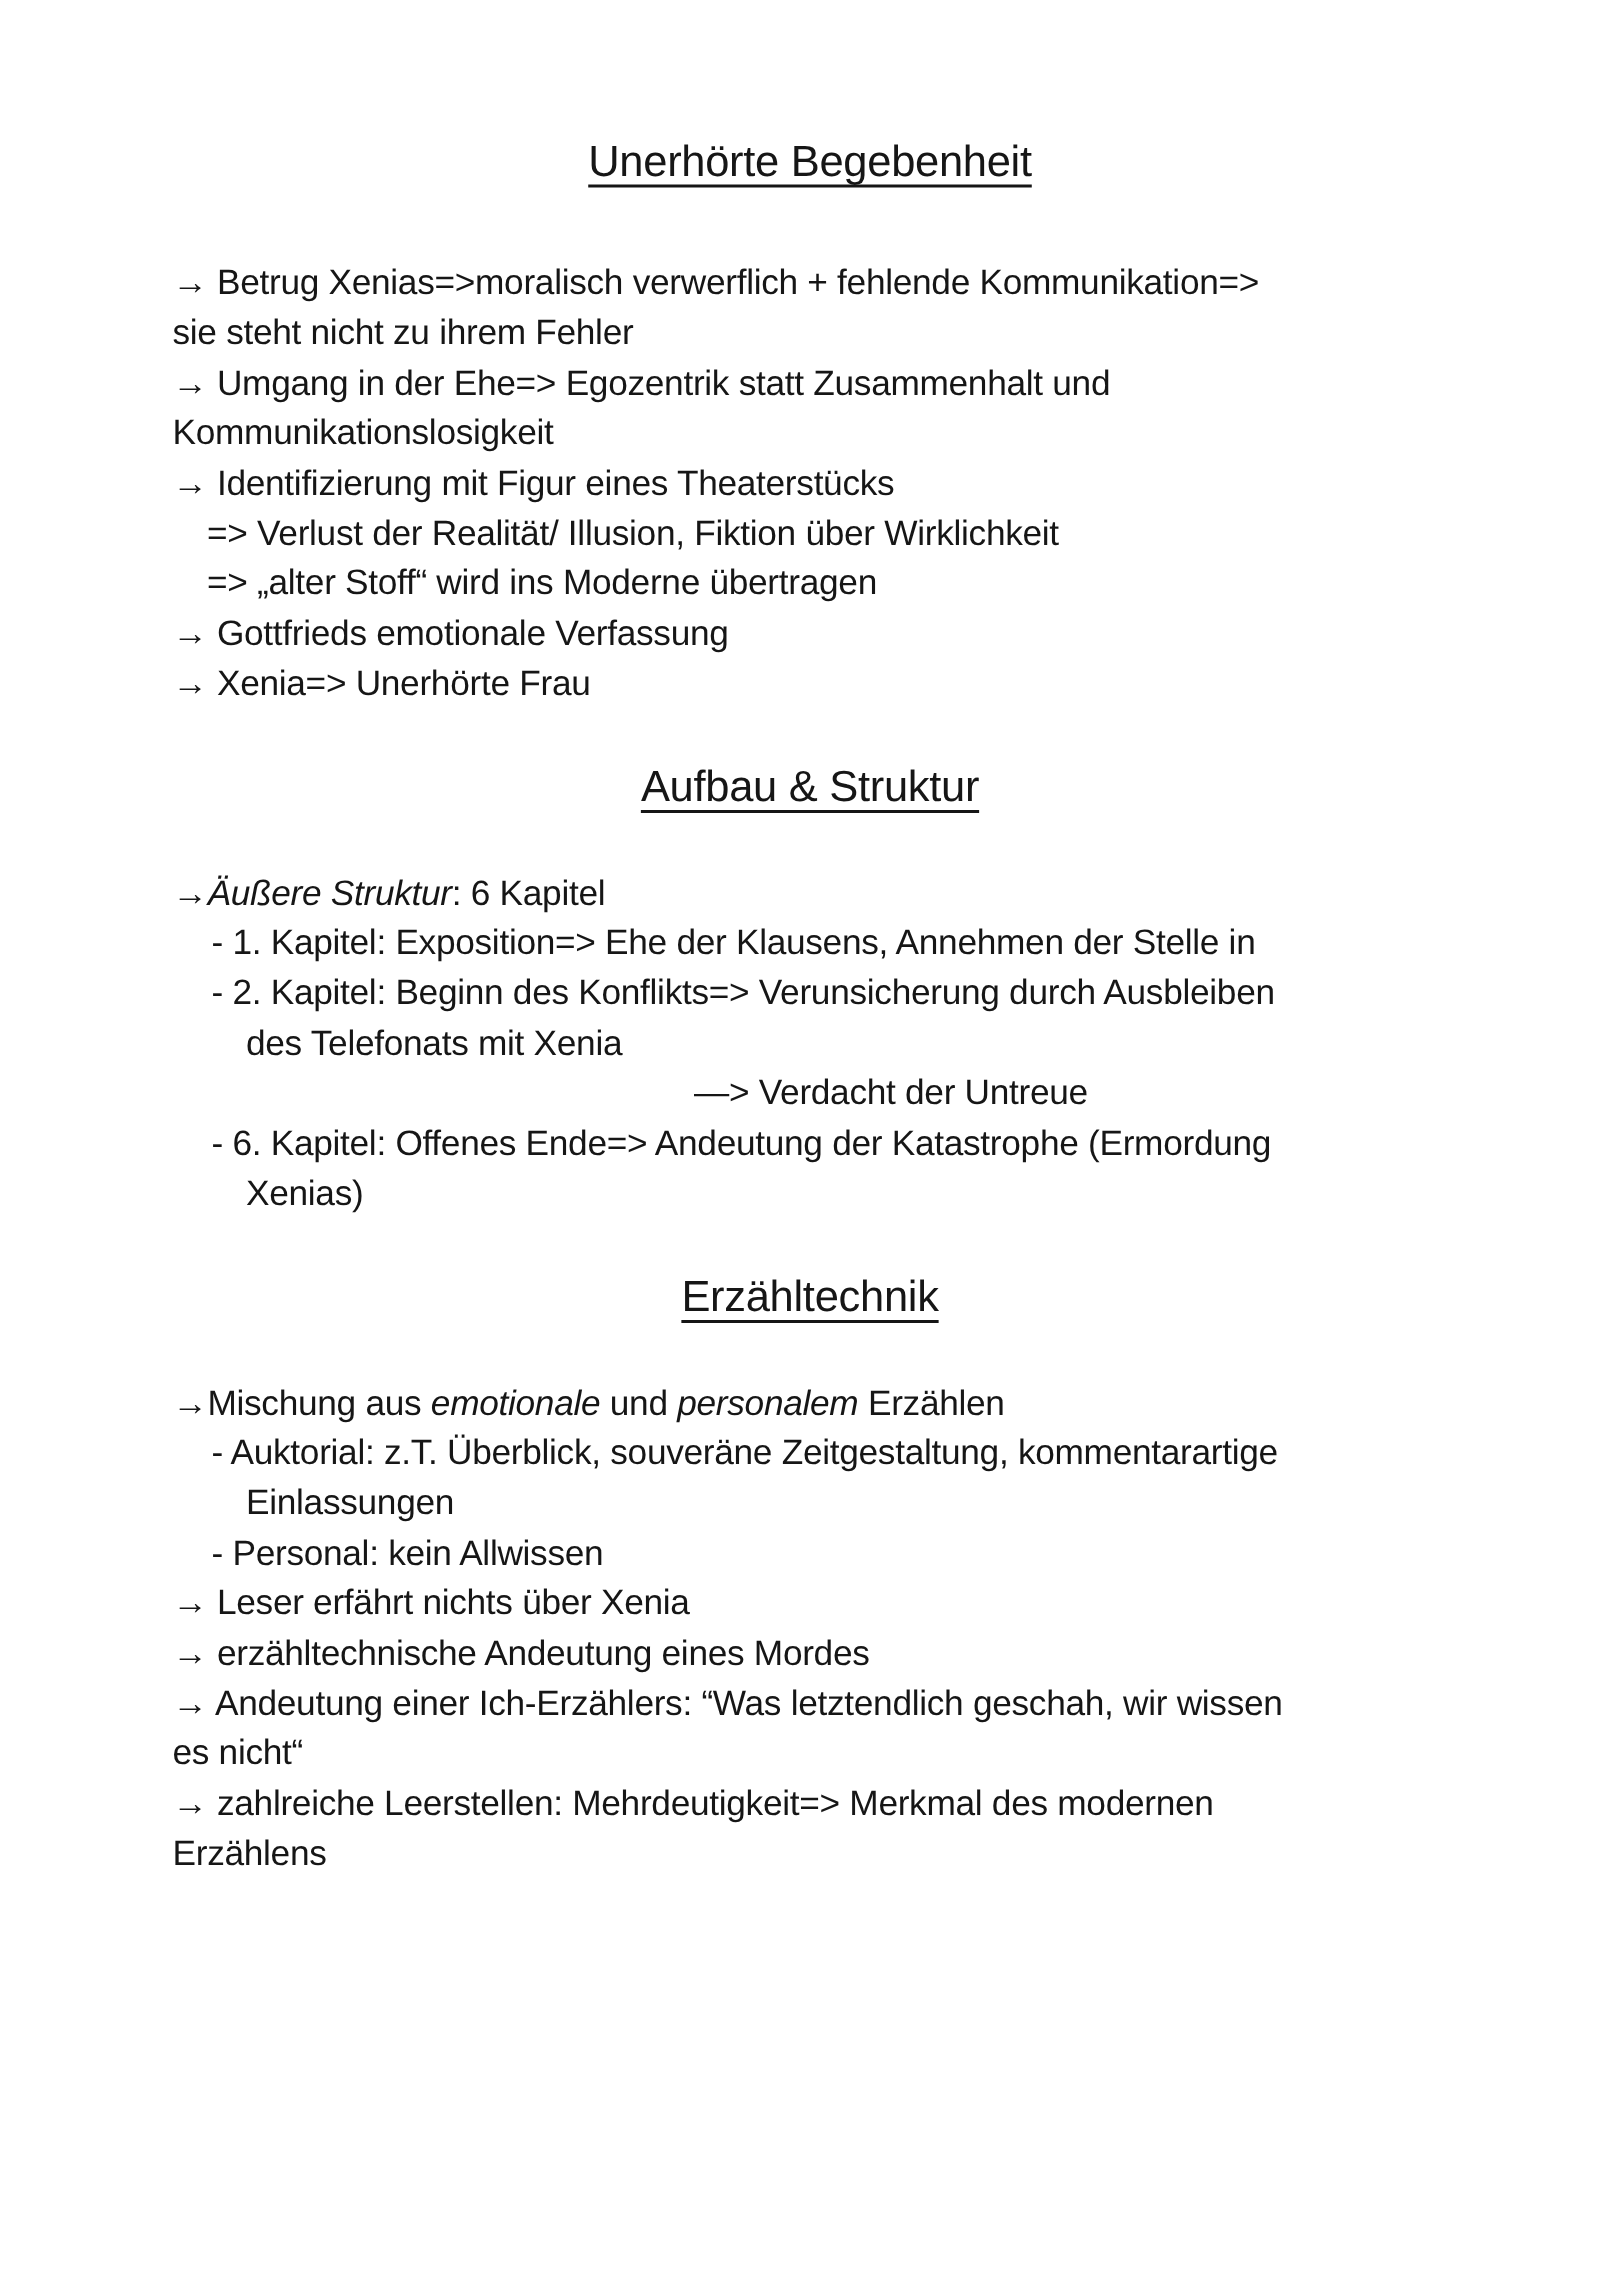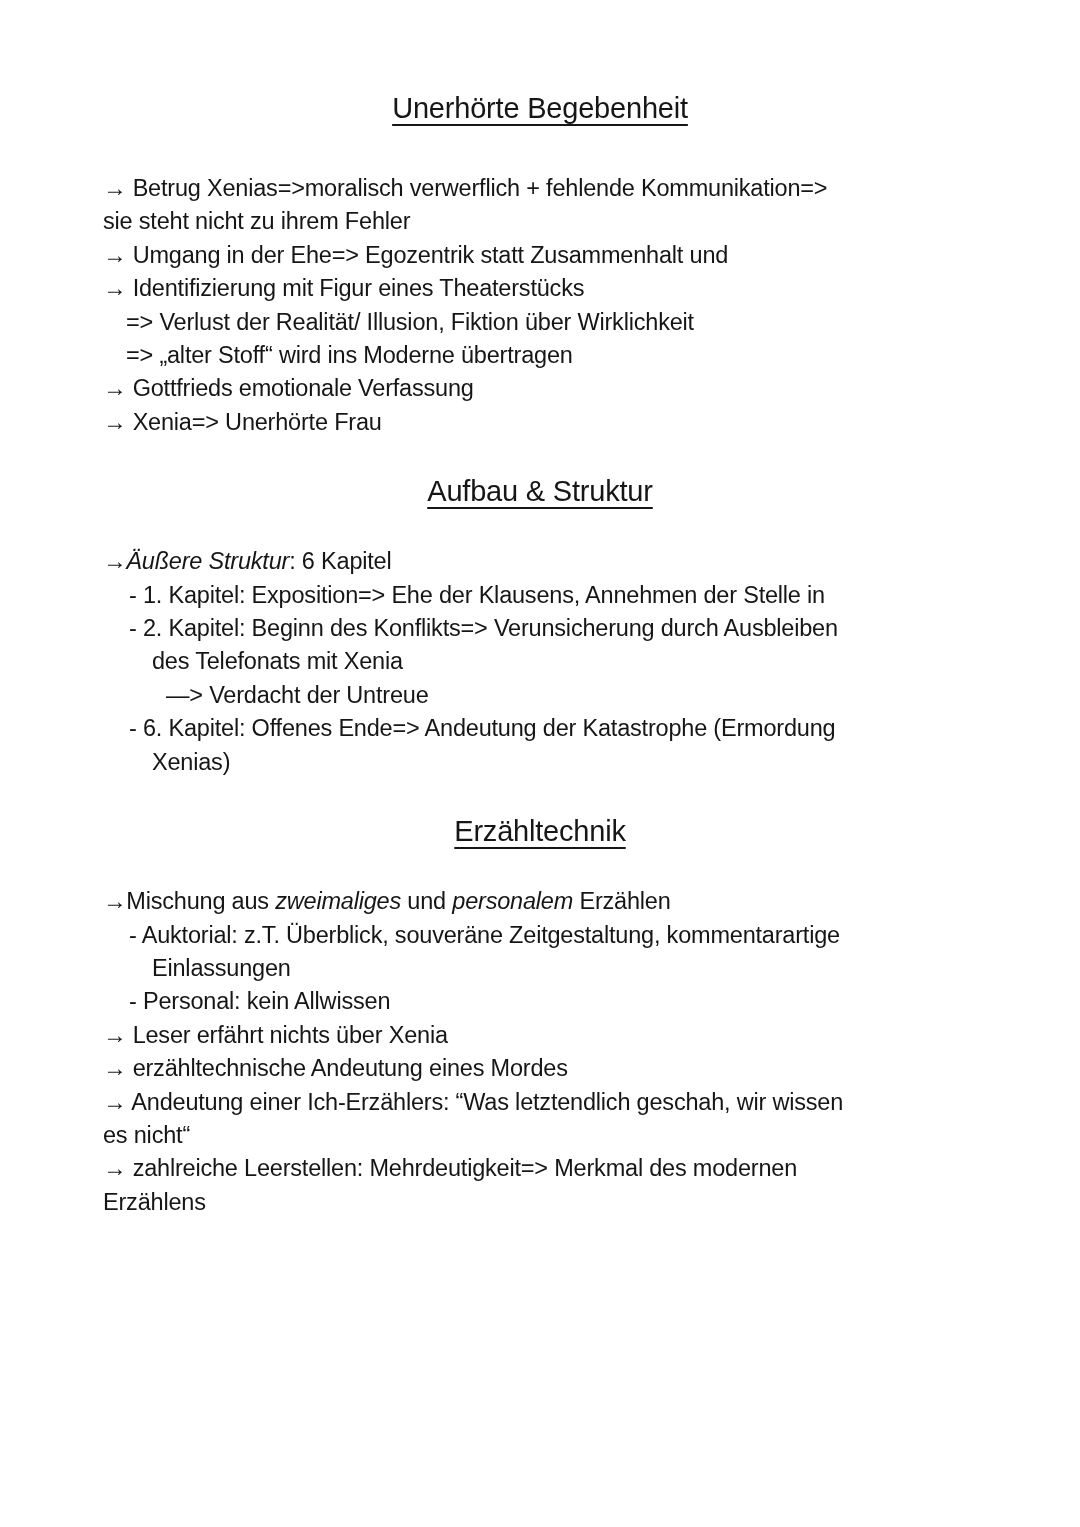--- a/index.html
+++ b/index.html
@@ -38,41 +38,43 @@
   }
   .section-heading .u {
     text-decoration: underline;
     text-decoration-thickness: 2px;
     text-underline-offset: 6px;
   }
   .item { margin: 0; }
   .line {
     line-height: 33.4px;
     white-space: nowrap;
+    margin-left: 12px;
   }
   
   .item.none .line { padding-left: 0; }
   .item.sub  .line { padding-left: 23px; }
-  .item.deep .line { padding-left: 63px; }
+  .item.deep .line { padding-left: 63px; text-align: center; }
   .item.dash .line { padding-left: 49px; }
   .item.dash .line:first-child { padding-left: 26px; }
   em { font-style: italic; font-weight: inherit; }
 </style>
 </head>
 <body>
 
 <div class="page">
   <div class="doc">
       <div class="section-heading"><span class="u">Unerhörte Begebenheit</span></div>
       <div class="item none">
         <div class="line"><span>→ Betrug Xenias=&gt;moralisch verwerflich + fehlende Kommunikation=&gt;</span></div>
         <div class="line"><span>sie steht nicht zu ihrem Fehler</span></div>
       </div>
       <div class="item none">
         <div class="line"><span>→ Umgang in der Ehe=&gt; Egozentrik statt Zusammenhalt und</span></div>
+        <div class="line"><span>Kommunikationslosigkeit</span></div>
       </div>
       <div class="item none">
         <div class="line"><span>→ Identifizierung mit Figur eines Theaterstücks</span></div>
       </div>
       <div class="item sub">
         <div class="line"><span>=&gt; Verlust der Realität/ Illusion, Fiktion über Wirklichkeit</span></div>
       </div>
       <div class="item sub">
         <div class="line"><span>=&gt; „alter Stoff“ wird ins Moderne übertragen</span></div>
       </div>
@@ -95,21 +97,21 @@
       </div>
       <div class="item deep">
         <div class="line"><span>—&gt; Verdacht der Untreue</span></div>
       </div>
       <div class="item dash">
         <div class="line"><span>- 6. Kapitel: Offenes Ende=&gt; Andeutung der Katastrophe (Ermordung</span></div>
         <div class="line"><span>Xenias)</span></div>
       </div>
       <div class="section-heading"><span class="u">Erzähltechnik</span></div>
       <div class="item none">
-        <div class="line"><span>→Mischung aus </span><em>zweimaliges</em><span> und </span><em>personalem</em><span> Erzählen</span></div>
+        <div class="line"><span>→Mischung aus </span><em>emotionale</em><span> und </span><em>personalem</em><span> Erzählen</span></div>
       </div>
       <div class="item dash">
         <div class="line"><span>- Auktorial: z.T. Überblick, souveräne Zeitgestaltung, kommentarartige</span></div>
         <div class="line"><span>Einlassungen</span></div>
       </div>
       <div class="item dash">
         <div class="line"><span>- Personal: kein Allwissen</span></div>
       </div>
       <div class="item none">
         <div class="line"><span>→ Leser erfährt nichts über Xenia</span></div>

